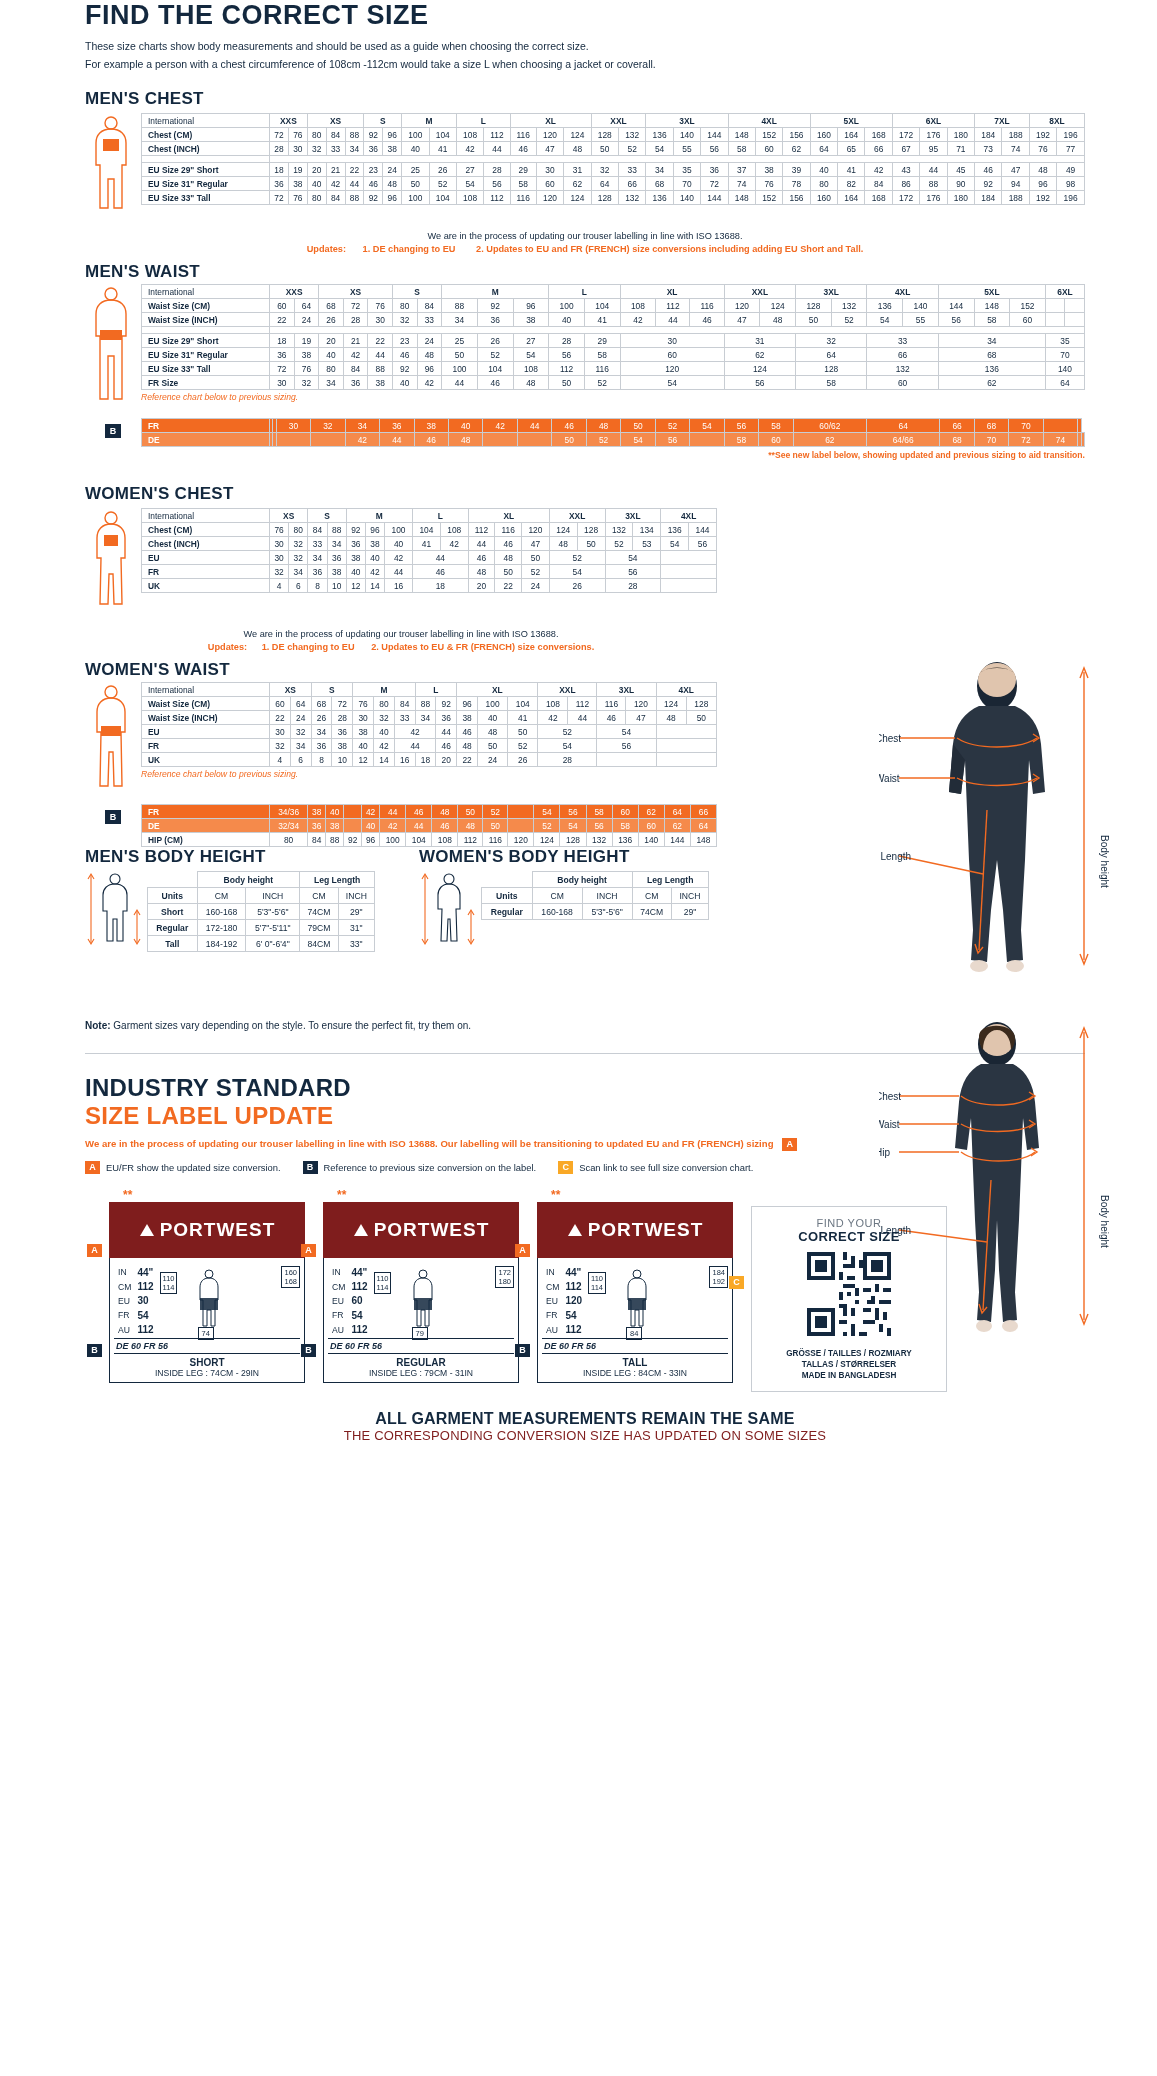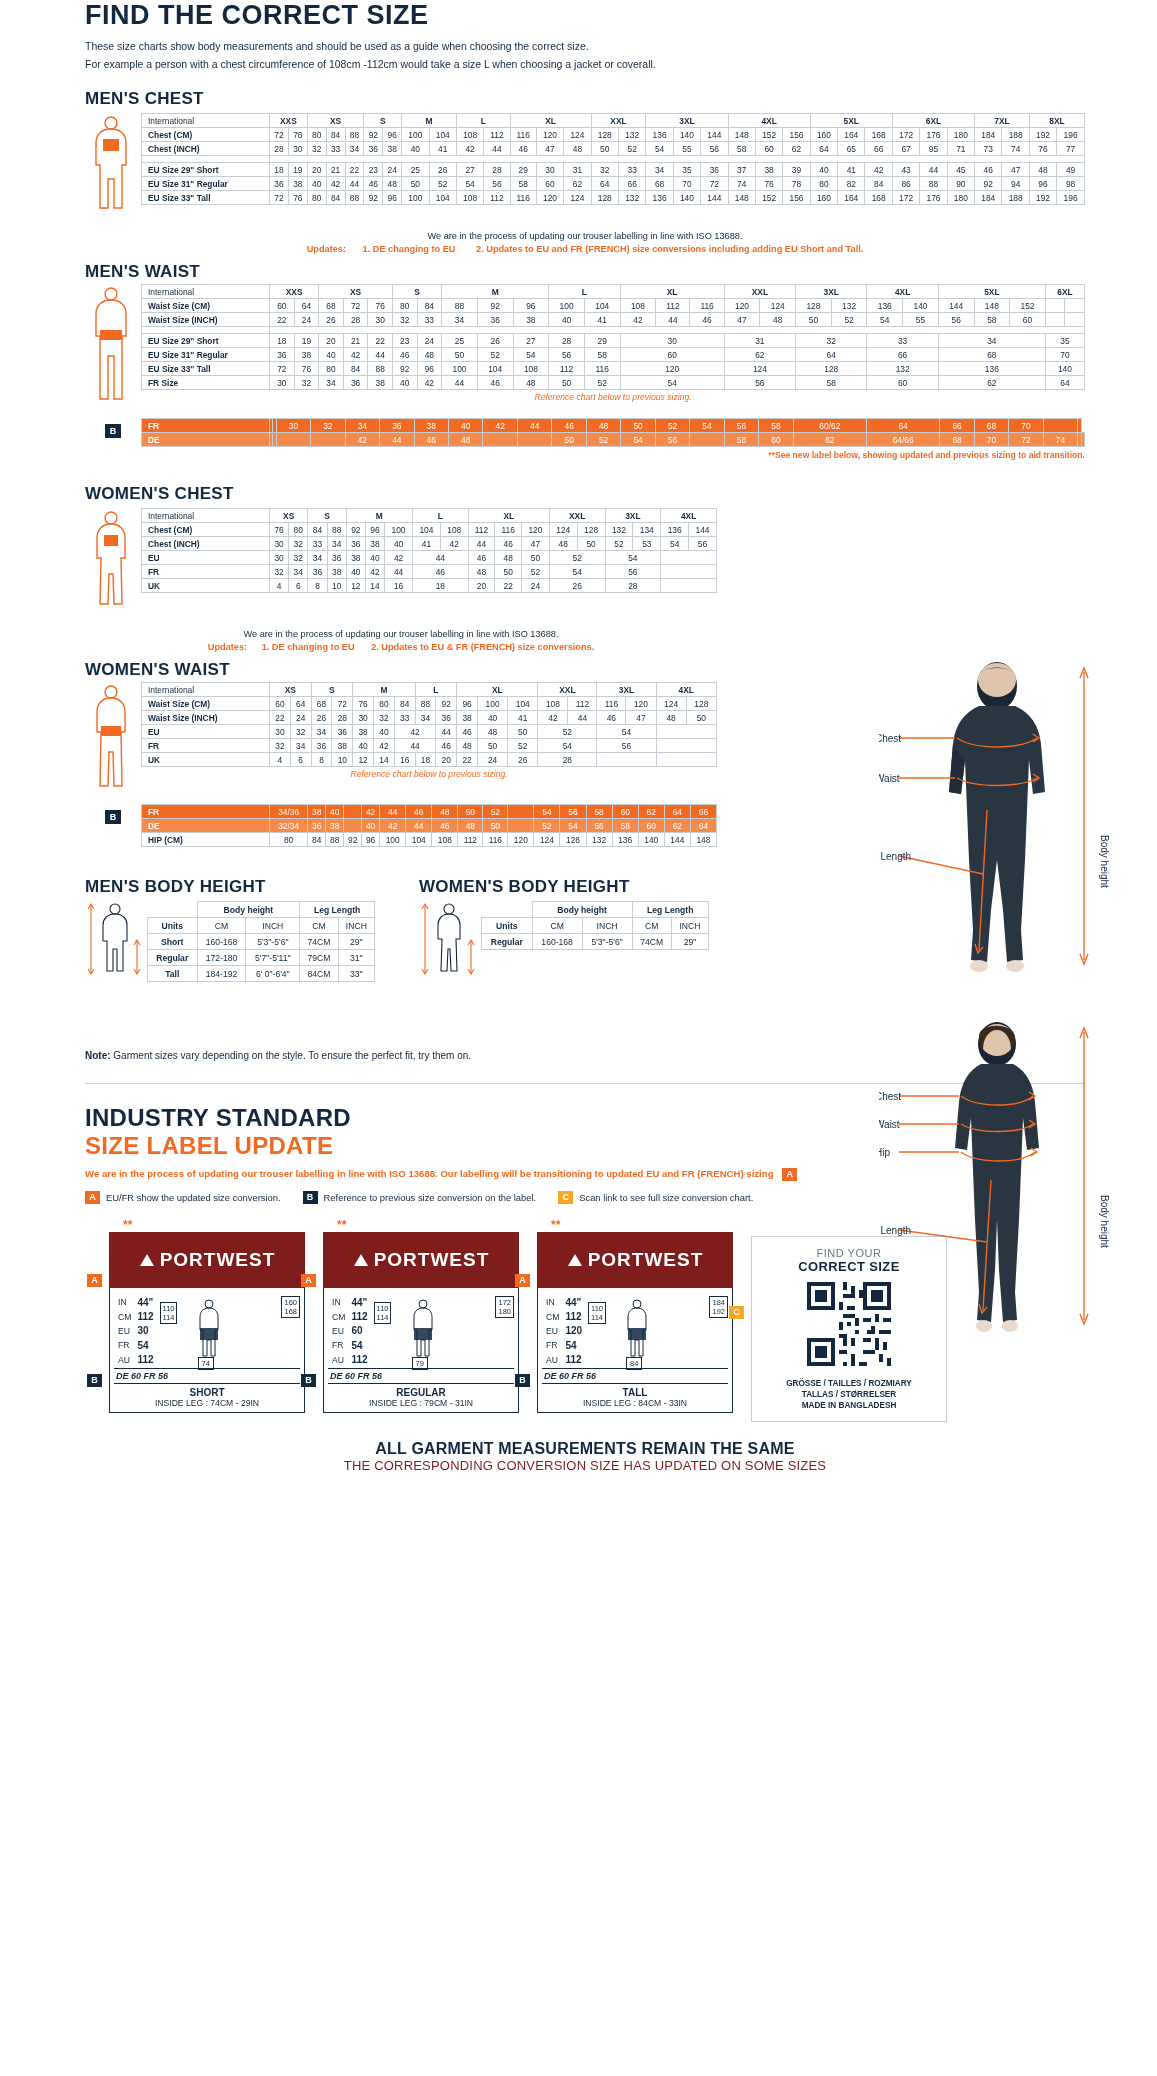--- a/index.html
+++ b/index.html
@@ -44,21 +44,21 @@
      border-top:none; border-bottom:none; height:7px; }
   table.sz tr.gap td.lbl { border-left:1px solid #c8cdd3; }
 
   .orangerow td { background:#f26a21; color:#ffffff; border-color:#f26a21; font-weight:bold; }
   .orangerow td.lbl { background:#f26a21; color:#ffffff; text-align:left; }
   .orangerow2 td { background:#f58a4b; color:#ffffff; border-color:#f58a4b; font-weight:bold;}
   .orangerow2 td.lbl { background:#f58a4b; color:#ffffff; text-align:left; }
 
   .note-upd { font-size:9.2px; color:#13283e; text-align:center; line-height:13px; }
   .upd-orange { color:#f26a21; font-weight:bold; }
-  .ref-note { font-size:8.6px; font-style:italic; color:#f26a21; margin:2px 0 1px 0;text-align:center; }
+  .ref-note { font-size:8.6px; font-style:italic; color:#f26a21; margin:2px 0 1px 0; }
   .star-note { font-size:8.6px; color:#f26a21; text-align:right; margin-top:3px; font-weight:bold;}
 
   .bbadge {
     display:inline-block; width:16px; height:14px; background:#13283e; color:#fff;
     font-size:9px; font-weight:bold; text-align:center; line-height:14px;
   }
 
   
   .figcol { width:56px; }
 
@@ -920,21 +920,21 @@
           <td>136</td>
                 <td>140</td>
           <td>144</td>
                 <td>148</td>
         </tr>
       </tbody>
           </table>
     </div>
   </div>
 
-  <div style="display:flex; gap:44px; margin-top:30px; width:640px">
+  <div style="display:flex; gap:44px; width:640px">
     <div style="width:290px">
       <h2 class="sect">MEN'S BODY HEIGHT</h2>
       <div class="row" style="margin-top:4px">
         <div style="width:62px">
           <svg width="60" height="76" viewBox="0 0 60 76">
             <g fill="none" stroke="#13283e" stroke-width="1.1">
               <circle cx="30" cy="8" r="5"></circle>
               <path d="M30 13 C22 13 18 18 18 24 L18 40 L22 40 L22 70 L28 70 L28 48 L32 48 L32 70 L38 70 L38 40 L42 40 L42 24 C42 18 38 13 30 13Z"></path>
             </g>
             <g stroke="#f26a21" stroke-width="1.1" fill="none">

